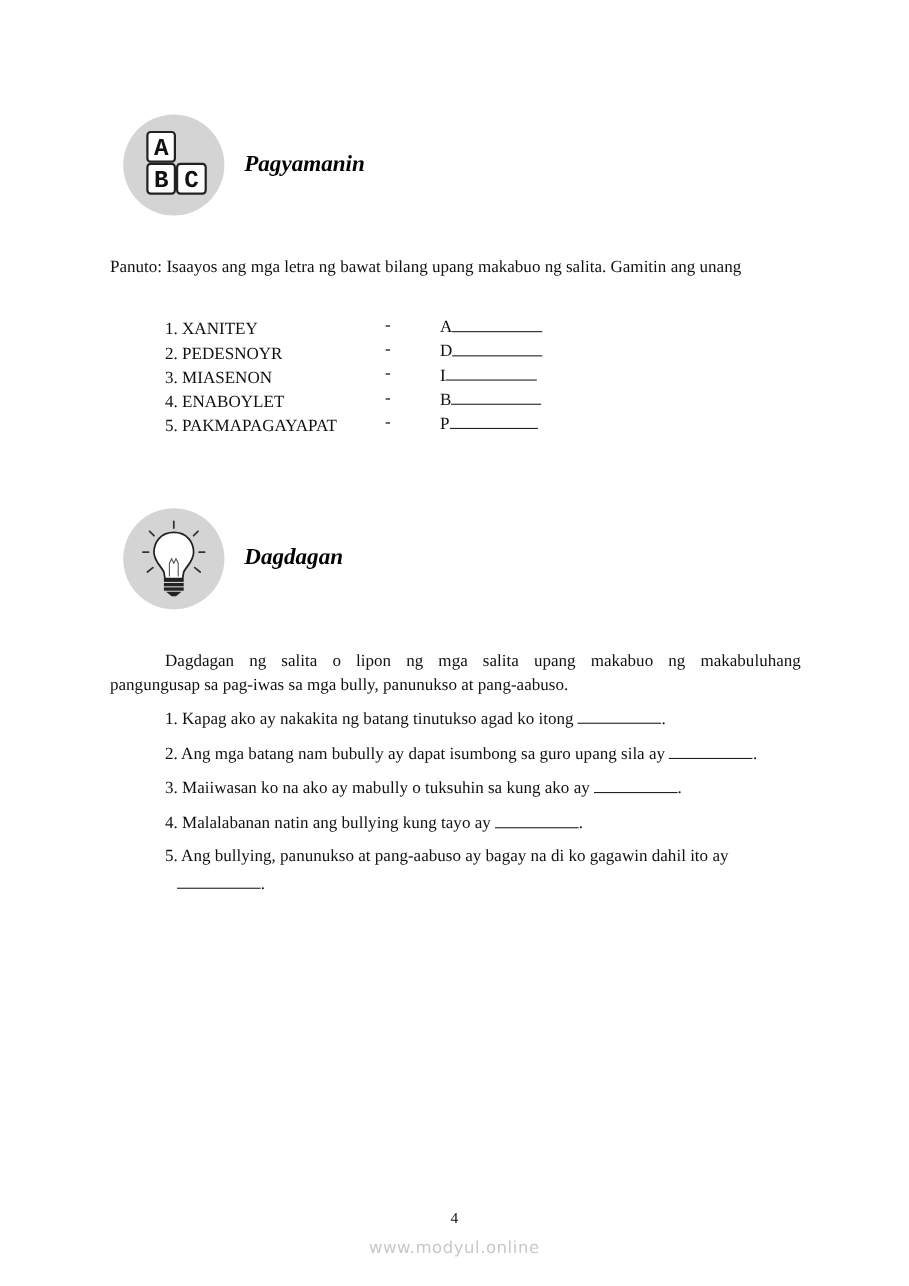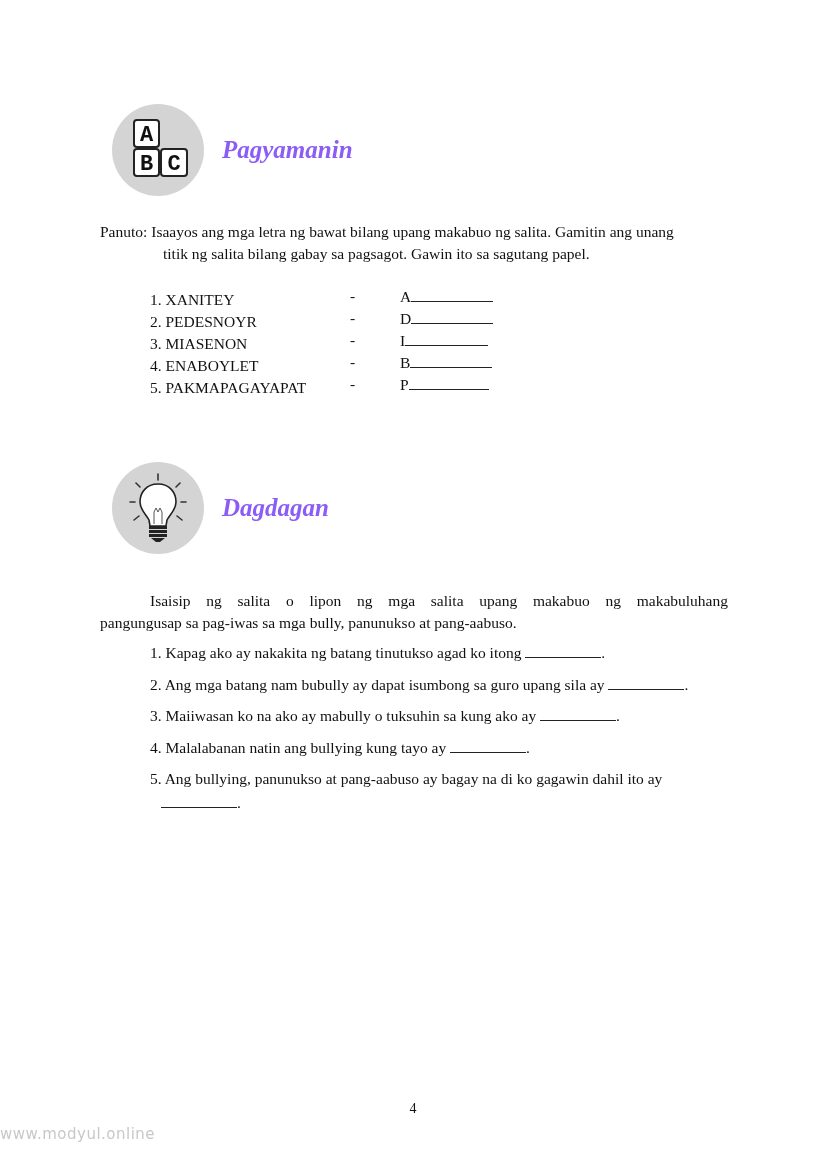--- a/index.html
+++ b/index.html
@@ -1,52 +1,51 @@
 <!DOCTYPE html>
 <html><head>
   <meta charset="utf-8">
   <style>
     html, body { margin: 0; padding: 0; background: #ffffff; }
     body { width: 826px; height: 1169px; position: relative; overflow: hidden;
       font-family: "Liberation Serif", "DejaVu Serif", serif; color: #111; }
     .abs { position: absolute; }
     .circle-icon { position: absolute; width: 92px; height: 92px; border-radius: 50%; background: #d4d4d4; }
-    .section-title { position: absolute; font-family: "Liberation Serif", serif; font-style: italic; font-weight: bold; font-size: 25px; color: #8b5cf6; }
+    .section-title { position: absolute; font-family: "Liberation Serif", serif; font-style: italic; font-weight: bold; font-size: 21px; color: #000000; }
     .text { font-size: 15.5px; line-height: 22px; }
     .scramble-row { position: absolute; left: 150px; height: 22px; font-size: 15.5px; width: 360px; }
     .scramble-row .word { position: absolute; left: 0; top: 4px; }
     .scramble-row .dash { position: absolute; left: 200px; top: 0; }
     .scramble-row .ans { position: absolute; left: 250px; top: 0; }
     .blank { display: inline-block; width: 82px; border-bottom: 1px solid #222; height: 14px; vertical-align: baseline; }
     .q-item { position: absolute; left: 150px; font-size: 15.5px; white-space: nowrap; }
     .qblank { display: inline-block; width: 76px; border-bottom: 1px solid #222; height: 14px; }
     .footer-page { position: absolute; left: 0; width: 826px; top: 1101px; text-align: center; font-size: 14px; }
-    .footer-site { position: absolute; left: 0; width: 826px; top: 1125px; text-align: left; font-family: "DejaVu Sans", sans-serif; font-size: 15px; color: #c8c8c8; letter-spacing: 0.5px; }
+    .footer-site { position: absolute; left: 0; width: 826px; top: 1125px; text-align: center; font-family: "DejaVu Sans", sans-serif; font-size: 15px; color: #c8c8c8; letter-spacing: 0.5px; }
   </style>
 </head>
 <body>
 
 <div class="circle-icon" style="left:112px; top:104px;">
   <svg width="92" height="92" viewBox="0 0 92 92">
     <rect x="22" y="16" width="25" height="27" rx="3" fill="#fff" stroke="#222" stroke-width="2"></rect>
     <rect x="22" y="45" width="25" height="27" rx="3" fill="#fff" stroke="#222" stroke-width="2"></rect>
     <rect x="49" y="45" width="26" height="27" rx="3" fill="#fff" stroke="#222" stroke-width="2"></rect>
     <text x="34.5" y="37" text-anchor="middle" font-family="Liberation Mono, monospace" font-weight="bold" font-size="22" fill="#111">A</text>
     <text x="34.5" y="66" text-anchor="middle" font-family="Liberation Mono, monospace" font-weight="bold" font-size="22" fill="#111">B</text>
     <text x="62" y="66" text-anchor="middle" font-family="Liberation Mono, monospace" font-weight="bold" font-size="22" fill="#111">C</text>
   </svg>
 </div>
 <div class="section-title" style="left:222px; top:136px;">Pagyamanin</div>
 
-<div class="abs text" style="left:100px; top:221px; width:640px;">
+<div class="abs text" style="left:100px; top:232px; width:640px;">
   <div style="white-space:nowrap;">
     <span>Panuto:</span>
     <span>Isaayos ang mga letra ng bawat bilang upang makabuo ng salita. Gamitin ang unang</span>
   </div>
-  <div style="padding-left:63px; white-space:nowrap;">titik ng salita bilang gabay sa pagsagot. Gawin ito sa sagutang papel.</div>
 </div>
 
 <div>
   <div class="scramble-row" style="top:287px;">
     <span class="word">1. XANITEY</span>
     <span class="dash">-</span>
     <span class="ans"><span>A</span><span class="blank"></span></span>
   </div>
   <div class="scramble-row" style="top:309px;">
     <span class="word">2. PEDESNOYR</span>
@@ -85,21 +84,21 @@
     <path d="M42 62 L42 50 L44 46 L46 50 L48 46 L50 50 L50 62" fill="none" stroke="#555" stroke-width="1"></path>
     <rect x="37" y="64" width="18" height="3" fill="#222"></rect>
     <rect x="37" y="68" width="18" height="3" fill="#222"></rect>
     <rect x="37" y="72" width="18" height="3" fill="#222"></rect>
     <path d="M39 76 L53 76 L48 80 L44 80 Z" fill="#222"></path>
   </svg>
 </div>
 <div class="section-title" style="left:222px; top:494px;">Dagdagan</div>
 
 <div class="abs text" style="left:100px; top:590px; width:628px;">
-  <div style="text-align:justify; text-align-last:justify; text-indent:50px;">Isaisip ng salita o lipon ng mga salita upang makabuo ng makabuluhang</div>
+  <div style="text-align:justify; text-align-last:justify; text-indent:50px;">Dagdagan ng salita o lipon ng mga salita upang makabuo ng makabuluhang</div>
   <div>pangungusap sa pag-iwas sa mga bully, panunukso at pang-aabuso.</div>
 </div>
 
 <div>
   <div class="q-item" style="top:643px;">
     <span>1. Kapag ako ay nakakita ng batang tinutukso agad ko itong</span>
     <span class="qblank"></span><span>.</span>
   </div>
   <div class="q-item" style="top:675px;">
     <span>2. Ang mga batang nam bubully ay dapat isumbong sa guro upang sila ay</span>

